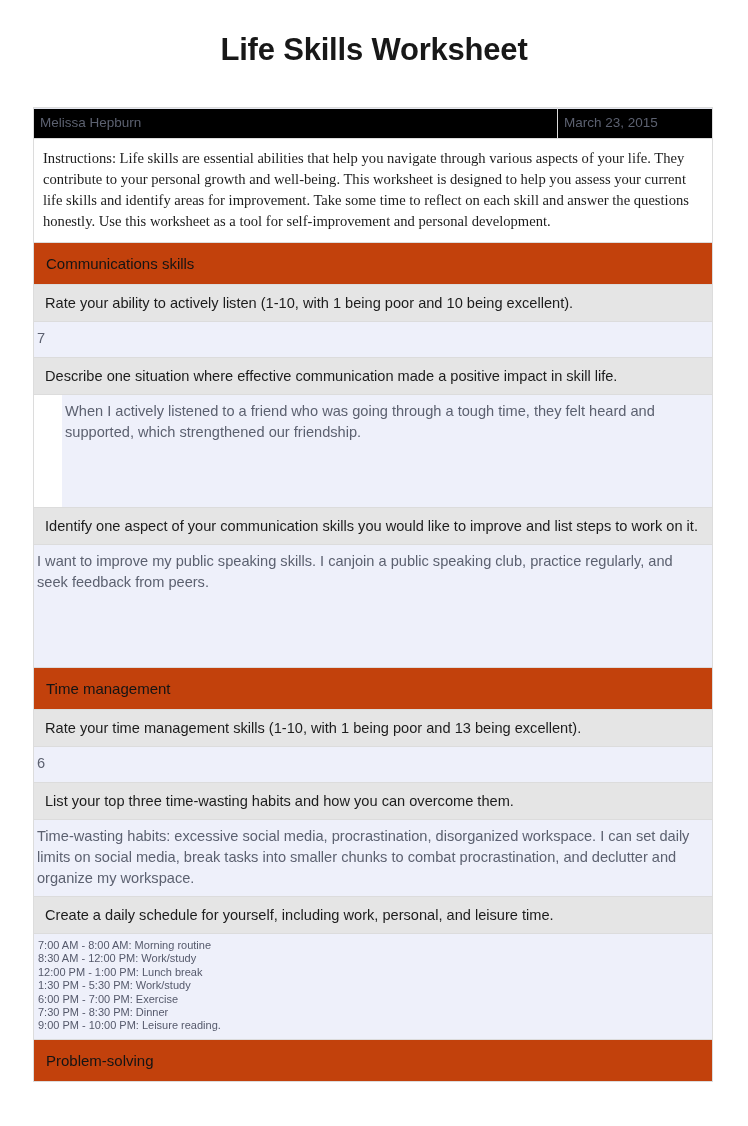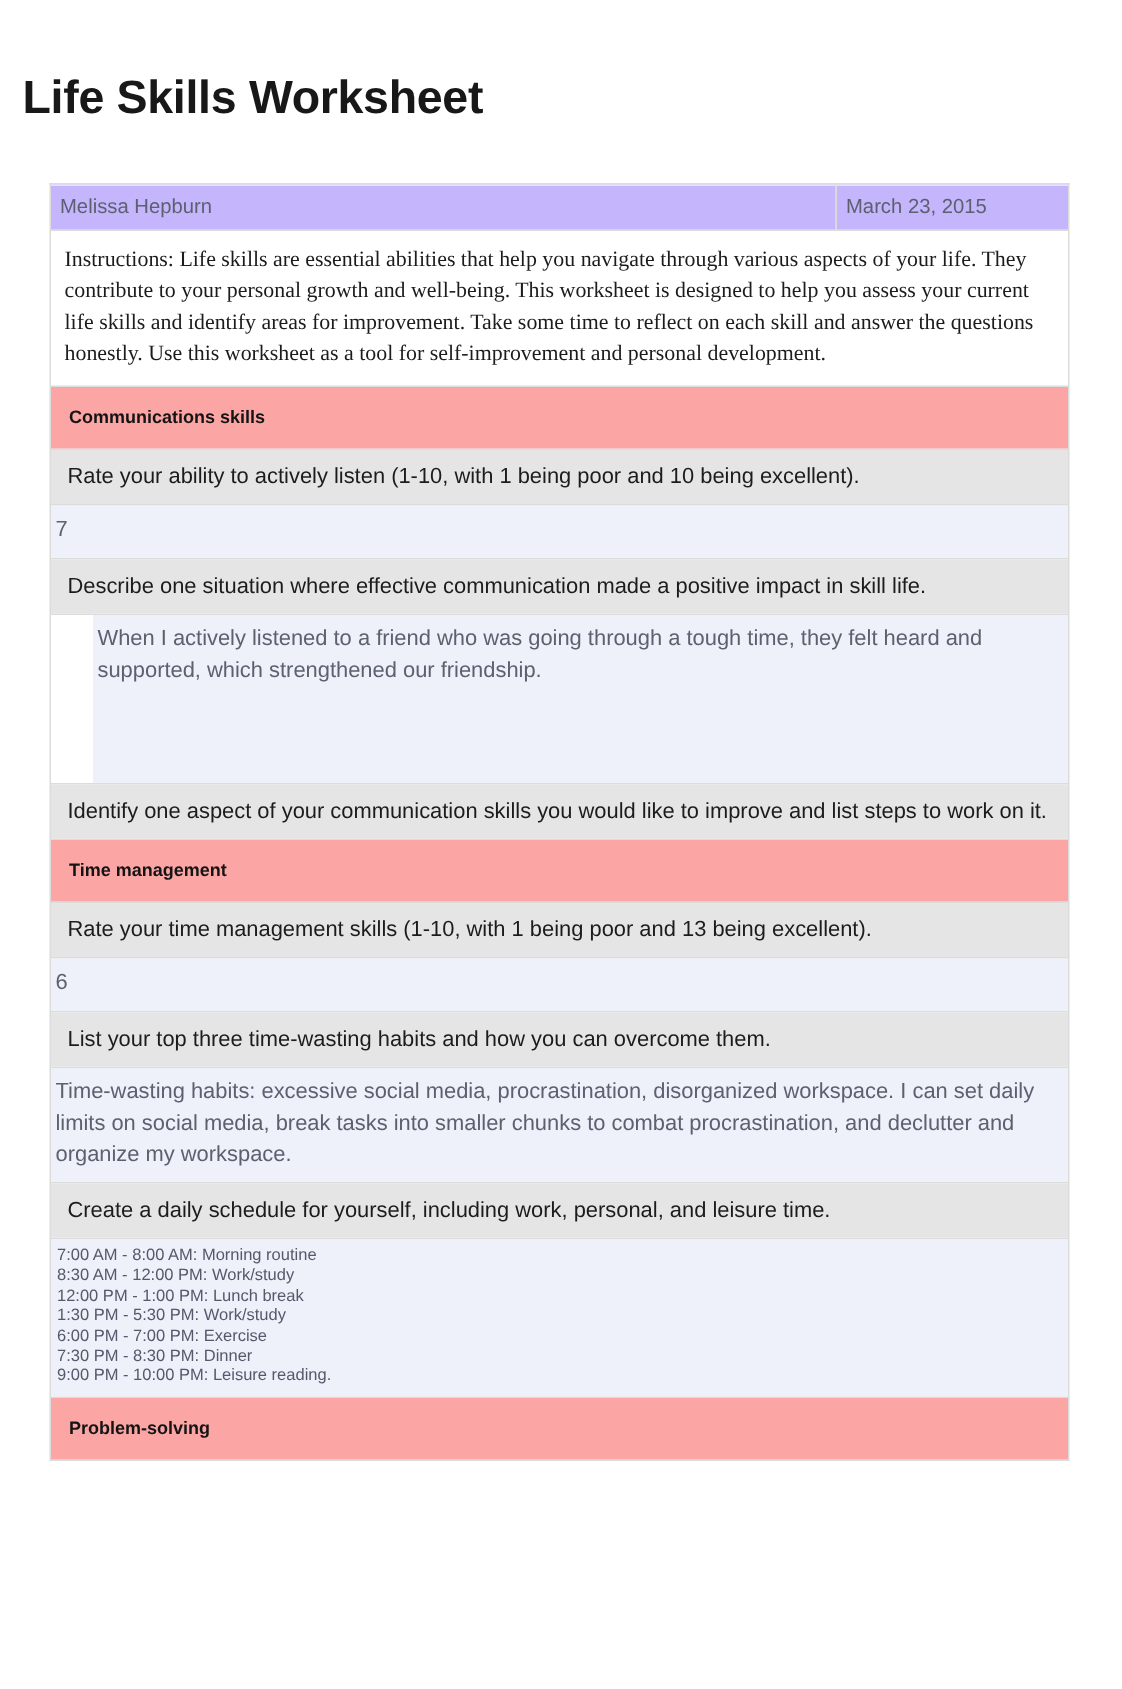--- a/index.html
+++ b/index.html
@@ -15,26 +15,26 @@
     color: #1c1c1c;
     overflow: hidden;
   }
 
   .page {
     width: 748px;
     box-sizing: border-box;
   }
 
   .page-title {
-    text-align: left;
+    text-align: center;
     font-size: 31px;
     font-weight: bold;
     color: #181818;
     letter-spacing: -0.2px;
-    margin: 15px;
+    margin: 0;
     padding: 30px 0 0 0;
     line-height: 40px;
   }
 
   .sheet {
     margin: 37px 35px 0 33px;
     border: 1px solid #dcdcdc;
     border-bottom: none;
     box-sizing: border-box;
   }
@@ -61,44 +61,44 @@
   }
   .id-label {
     font-size: 14.5px;
     color: #1c1c1c;
     padding: 9px 0 9px 10px;
     line-height: 18px;
   }
   .id-value {
     font-size: 13.5px;
     color: #5c6170;
-    background: #c4b5fd;
+    background: #000000;
     padding: 5px 0 6px 6px;
     line-height: 18px;
     border-top: 1px solid #e4e6ef;
   }
 
   
   .instructions {
     font-size: 14.6px;
     line-height: 21px;
     color: #1c1c1c;
     padding: 9px 13px 10px 9px;
     text-align: left;
     font-family: Liberation Serif, serif;
   }
 
   
   .section-head {
-    font-size: 12px;
-    font-weight: bold;
+    font-size: 15px;
+    font-weight: normal;
     color: #141414;
     padding: 11px 0 11px 12px;
     line-height: 19px;
-    background: #fca5a5;
+    background: #c2410c;
   }
 
   
   .question {
     font-size: 14.6px;
     line-height: 21px;
     color: #1c1c1c;
     padding: 8px 14px 7px 11px;
     background: #e5e5e5;
   }
@@ -164,20 +164,23 @@
     <div class="row">
       <div class="question">Describe one situation where effective communication made a positive impact in skill life.</div>
     </div>
     <div class="row">
       <div class="answer medium">When I actively listened to a friend who was going through a tough time, they felt heard and supported, which strengthened our friendship.</div>
     </div>
 
     <div class="row">
       <div class="question">Identify one aspect of your communication skills you would like to improve and list steps to work on it.</div>
     </div>
+    <div class="row">
+      <div class="answer tall">I want to improve my public speaking skills. I canjoin a public speaking club, practice regularly, and seek feedback from peers.</div>
+    </div>
 
     <div class="row">
       <div class="section-head">Time management</div>
     </div>
 
     <div class="row">
       <div class="question">Rate your time management skills (1-10, with 1 being poor and 13 being excellent).</div>
     </div>
     <div class="row">
       <div class="answer short">6</div>

